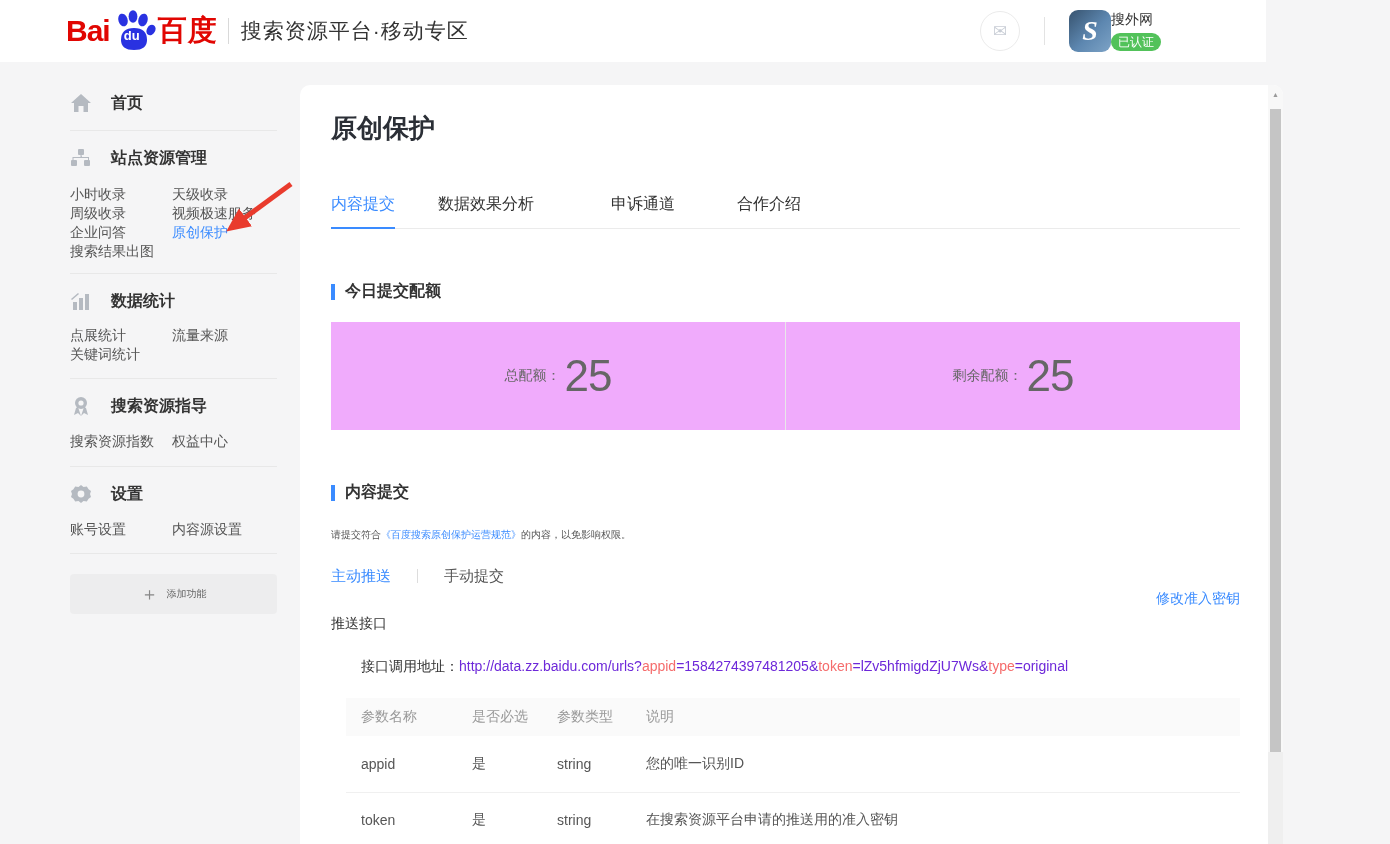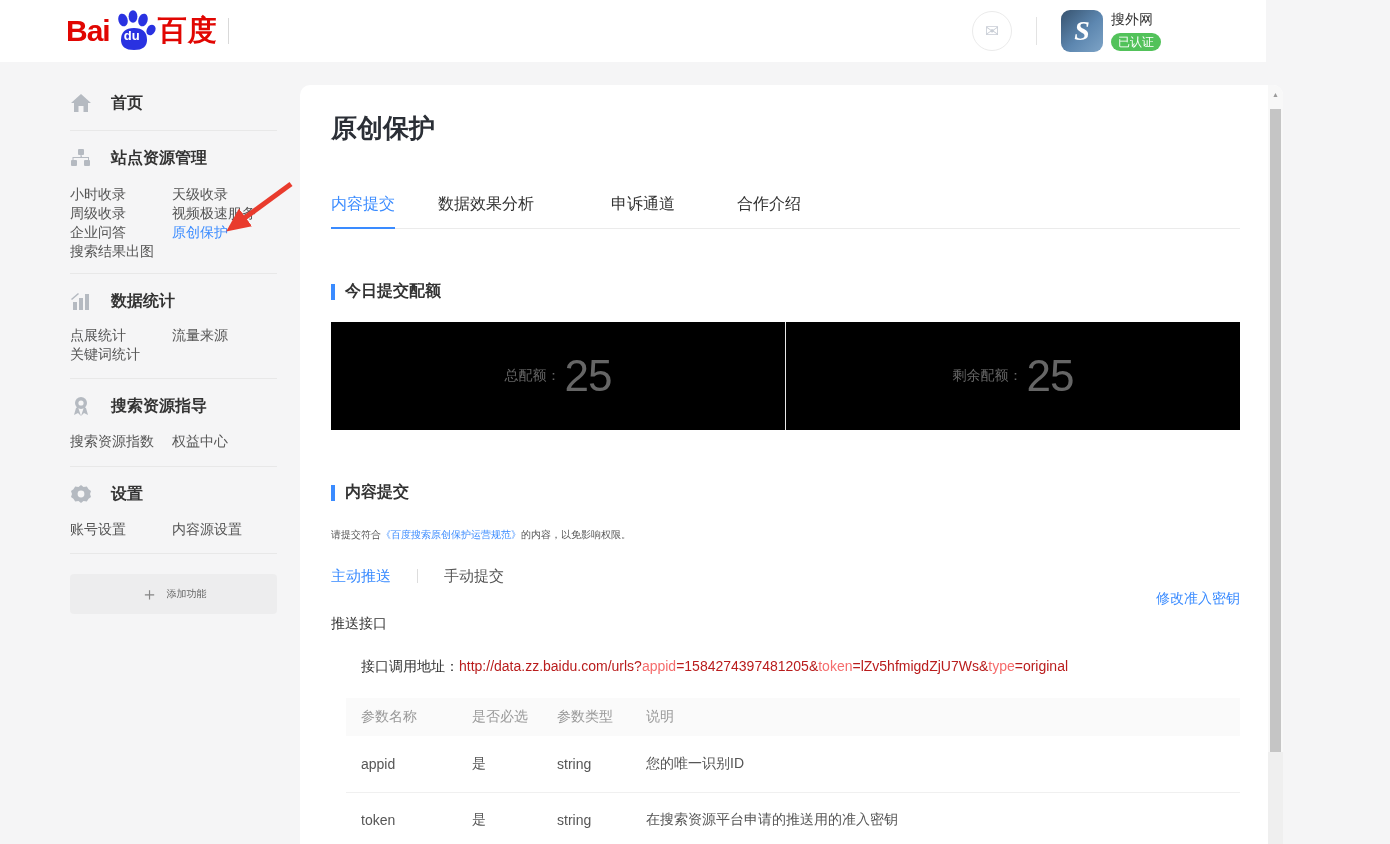--- a/index.html
+++ b/index.html
@@ -20,21 +20,21 @@
   .header-right { position:absolute; right:105px; top:0; height:62px; display:flex; align-items:center; }
   .mail-btn { width:40px; height:40px; border:1px solid #ebebeb; border-radius:50%;
     display:flex; align-items:center; justify-content:center; cursor:pointer; }
   .mail-glyph { color:#c9ced6; font-size:17px; line-height:1; }
   .hdr-sep2 { width:1px; height:28px; background:#e3e3e3; margin:0 24px; }
   .avatar { width:42px; height:42px; border-radius:9px;
     background:linear-gradient(135deg,#37536f 0%,#5d87b0 55%,#7da3c6 100%);
     color:#fff; display:flex; align-items:center; justify-content:center;
     font-family:"Liberation Serif","DejaVu Serif",serif; font-style:italic;
     font-size:28px; font-weight:bold; }
-  .user-meta { margin-left:8px; display:flex; flex-direction:column; gap:4px; }
+  .user-meta { display:flex; flex-direction:column; gap:4px; }
   .user-name { font-size:14px; color:#333; }
   .user-badge { background:#52c25a; color:#fff; font-size:12px; border-radius:9px;
     padding:2px 7px; width:max-content; line-height:14px; }
 
   
   .sidebar { position:absolute; left:70px; top:84px; width:207px; }
   .side-row { display:flex; align-items:center; gap:19px; }
   .side-icon { width:22px; height:22px; flex:0 0 22px; color:#b5bac1; }
   .side-title { font-size:16px; font-weight:bold; color:#333; }
   .home-row { margin-top:8px; cursor:pointer; }
@@ -59,39 +59,39 @@
 
   .tabs { display:flex; margin-top:52px; border-bottom:1px solid #ebebeb; }
   .tab { font-size:16px; color:#333; line-height:18px; padding-bottom:14px; cursor:pointer; }
   .tab.t0{margin-right:43px;} .tab.t1{margin-right:77px;} .tab.t2{margin-right:62px;}
   .tab.active { color:#3a8bff; border-bottom:2px solid #3a8bff; margin-bottom:-1px; }
 
   .sec-title-row { display:flex; align-items:center; gap:10px; }
   .sec-bar { width:4px; height:16px; background:#3a8bff; }
   .sec-title { font-size:16px; font-weight:bold; color:#333; }
   .quota-head { margin-top:52px; }
-  .quota-panel { margin-top:20px; height:108px; background:#000000; display:flex; }
+  .quota-panel { margin-top:20px; height:108px; background:#f0abfc; display:flex; }
   .quota-half { flex:1; display:flex; align-items:center; justify-content:center; }
   .quota-half.first { border-right:1px solid #e8e8e8; }
   .quota-label { font-size:14px; color:#666; }
   .quota-value { font-size:44px; color:#666; font-weight:300; line-height:1; margin-left:4px; letter-spacing:-1px; }
 
   .submit-head { margin-top:52px; }
   .notice { margin-top:23px; font-size:10px; color:#555; line-height:18px; }
   .notice a { color:#3a8bff; text-decoration:none; cursor:pointer; }
   .subtabs { margin-top:23px; display:flex; align-items:center; }
   .subtab { font-size:15px; line-height:18px; cursor:pointer; }
   .subtab.active { color:#3a8bff; }
   .subtab.idle { color:#555; }
   .subtab-sep { width:1px; height:14px; background:#ddd; margin:0 26px; }
   .modify-row { margin-top:4px; text-align:right; }
   .modify-link { font-size:14px; color:#3a8bff; text-decoration:none; cursor:pointer; }
   .push-label { margin-top:7px; font-size:14px; color:#333; }
   .api-line { margin-top:25px; padding-left:30px; font-size:14px; color:#333; }
-  .api-line .seg { color:#b91c1c; }
+  .api-line .seg { color:#6d28d9; }
   .api-line .seg.red { color:#f56c6c; }
 
   .ptable { margin-top:22px; margin-left:15px; width:894px; border-collapse:collapse; }
   .ptable th { background:#fafafa; height:38px; font-size:14px; font-weight:normal; color:#999;
     text-align:left; padding-left:15px; }
   .ptable td { height:56px; font-size:14px; color:#555; padding-left:15px;
     border-bottom:1px solid #f0f0f0; }
   .col-name{width:111px;} .col-req{width:85px;} .col-type{width:89px;}
 
   
@@ -115,20 +115,21 @@
         <ellipse cx="22" cy="8.5" rx="4.4" ry="6.2" fill="#2932e1"></ellipse>
         <ellipse cx="32" cy="12" rx="4.6" ry="6.5" fill="#2932e1" transform="rotate(18 32 12)"></ellipse>
         <ellipse cx="40" cy="22" rx="4.2" ry="5.6" fill="#2932e1" transform="rotate(30 40 22)"></ellipse>
         <path d="M10 32 Q10 20 23 20 Q36 20 36 32 Q36 42 23 42 Q10 42 10 32 Z" fill="#2932e1"></path>
       </svg>
       <span class="du">du</span>
     </span>
     <span class="logo-cn">百度</span>
   </div>
   <div class="hdr-sep"></div>
+  <div class="site-title">搜索资源平台·移动专区</div>
   <div class="header-right">
     <div class="mail-btn">
       <span class="mail-glyph">✉</span>
     </div>
     <div class="hdr-sep2"></div>
     <div class="avatar">S</div>
     <div class="user-meta">
       <div class="user-name">搜外网</div>
       <div class="user-badge">已认证</div>
     </div>

